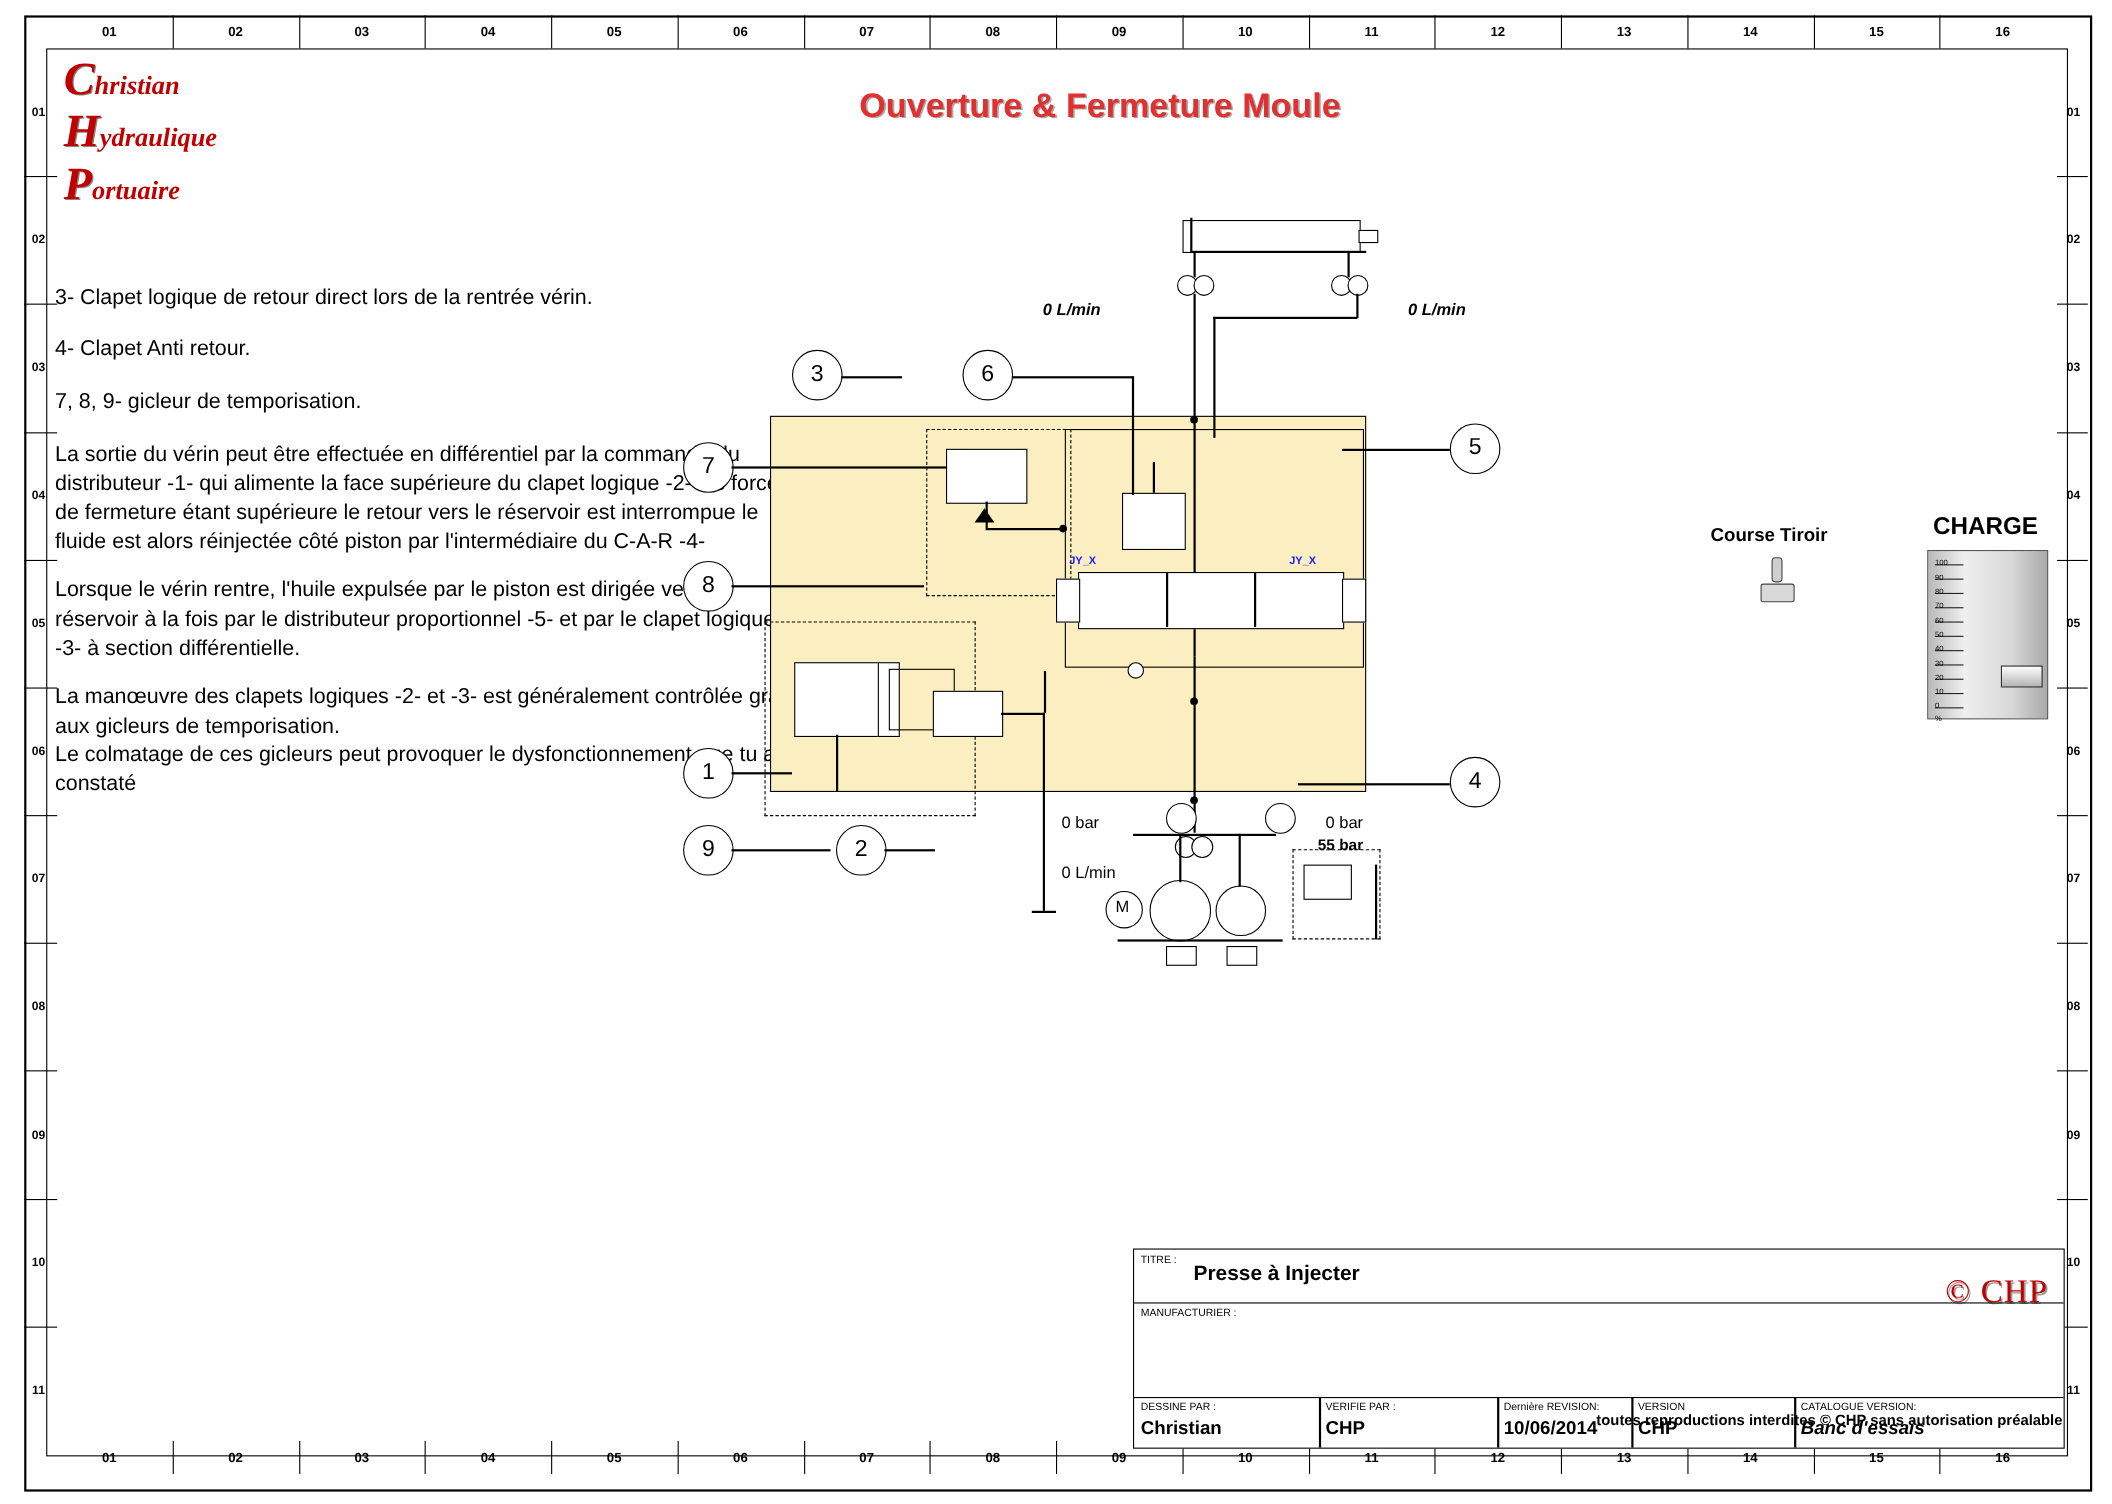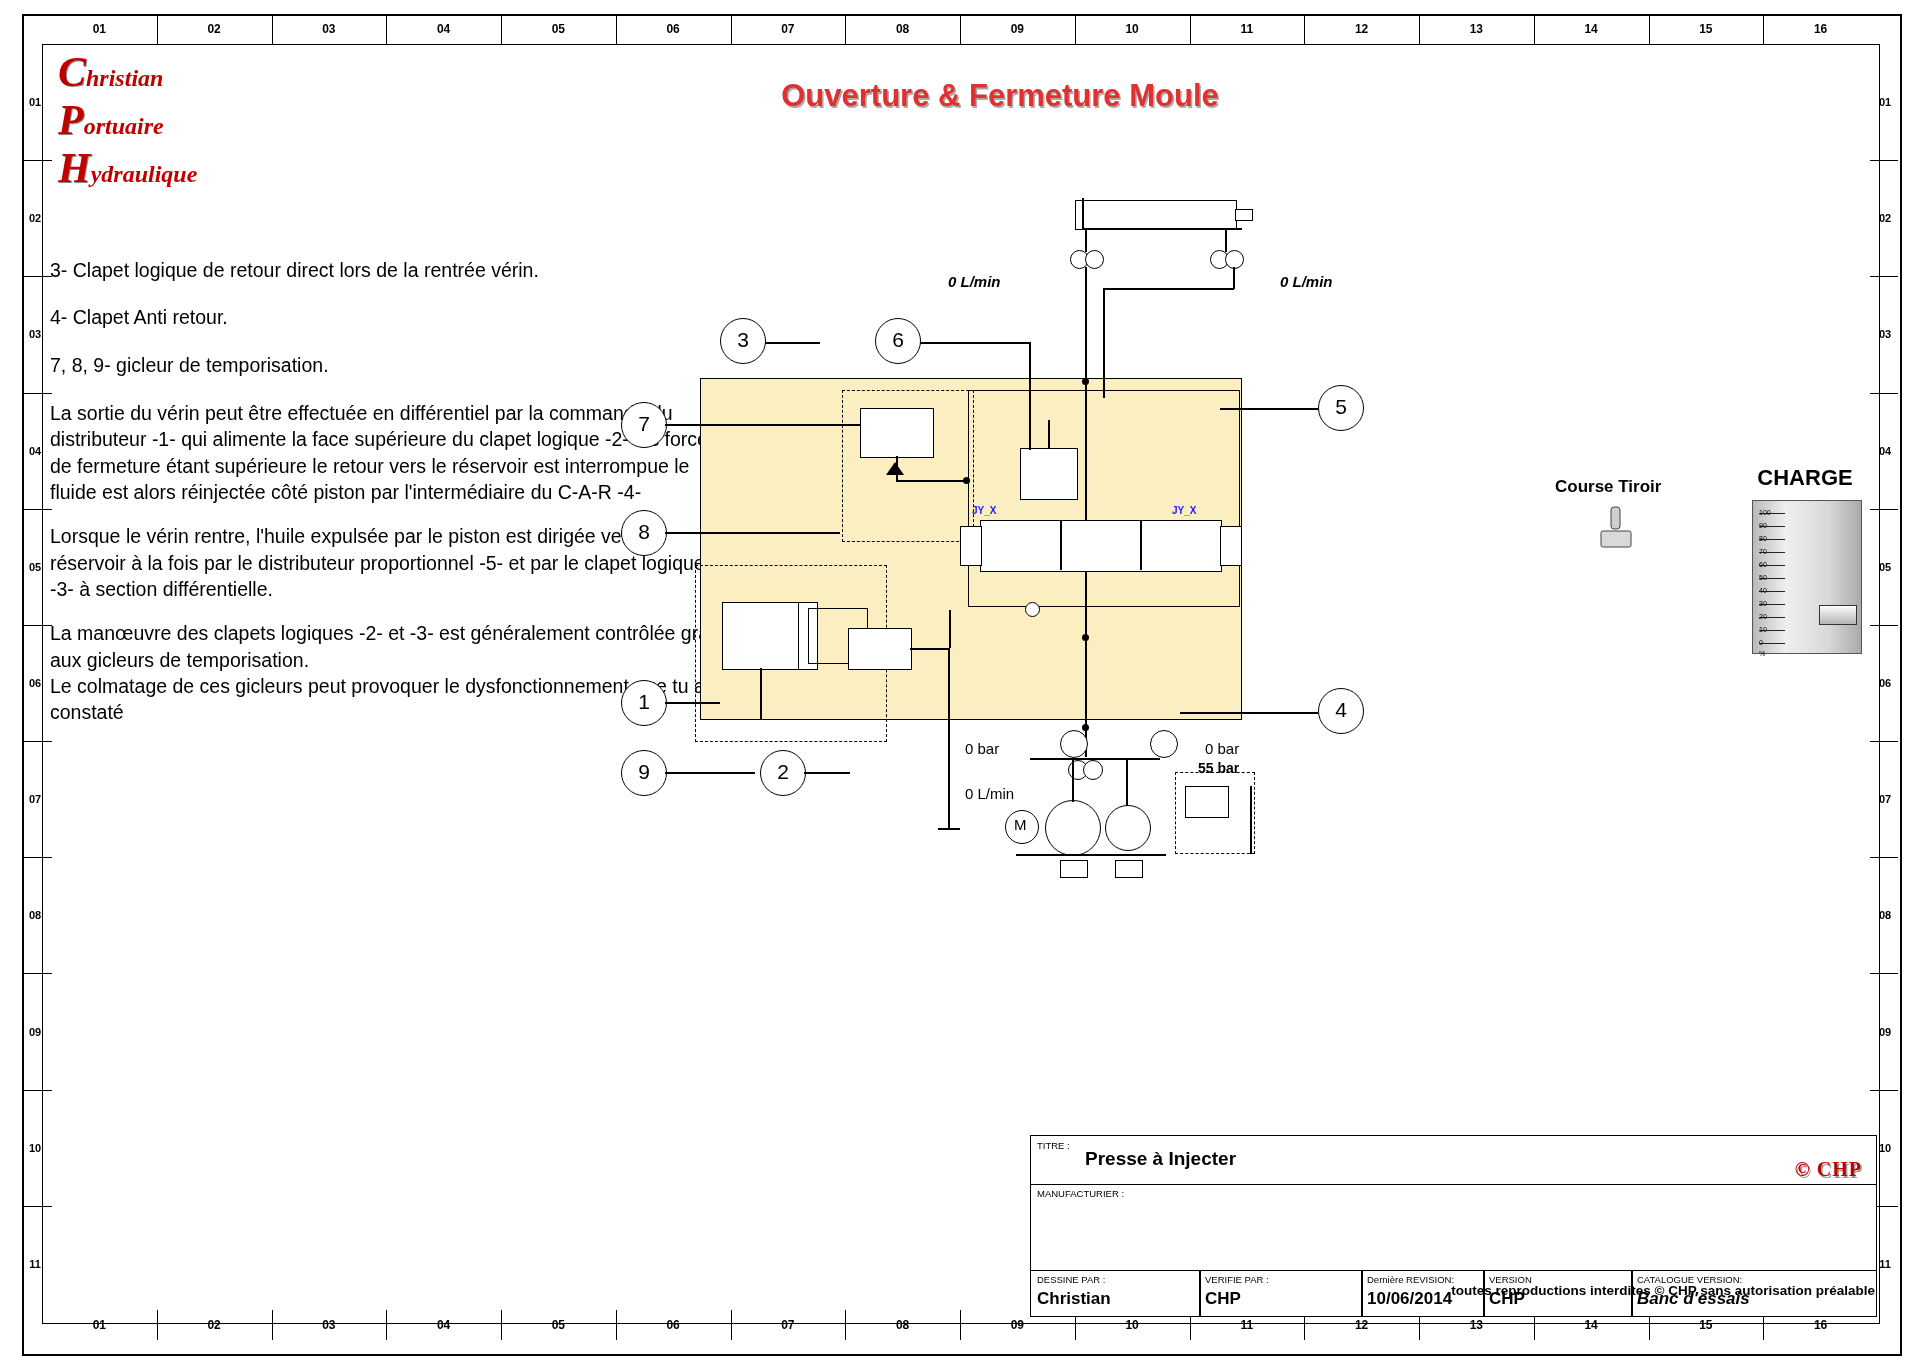--- a/index.html
+++ b/index.html
@@ -64,21 +64,21 @@
   #courseTiroir{position:absolute;left:1555px;top:477px;font-size:17px;font-weight:bold;}
   #tiroirIcon{position:absolute;left:1598px;top:505px;width:36px;height:48px;}
 
   
   #tblock{position:absolute;left:1030px;top:1135px;width:845px;height:180px;border:1.5px solid #000;background:#fff;}
   .tbrow{position:absolute;left:0;width:100%;border-top:1.5px solid #000;}
   .tbcell{position:absolute;box-sizing:border-box;}
   .tbsmall{font-size:9.5px;color:#000;}
   .tbbig{font-size:17px;font-weight:bold;color:#000;}
   .vsep{position:absolute;width:1.5px;background:#000;}
-  #chp{position:absolute;right:14px;top:22px;font-family:"Liberation Serif",serif;font-size:20px;font-weight:bold;
+  #chp{position:absolute;right:14px;top:22px;font-family:"Liberation Serif",serif;font-size:30px;font-weight:normal;
       color:#c00000;text-shadow:1.5px 1.5px 0 #999;letter-spacing:1px;}
   #footnote{position:absolute;left:1030px;top:1283px;width:845px;text-align:right;font-size:13.5px;font-weight:bold;}
 </style>
 </head>
 <body>
 
 <div id="frame"></div>
 <div id="inner"></div>
 
 <div id="rulers">
@@ -186,24 +186,24 @@
     <div class="ruler vr" style="top: 1256.91px; height: 14px; line-height: 14px;">11</div>
     <div class="tickh" style="top: 1205.82px;"></div>
     <div class="tickh2" style="top: 1205.82px;"></div>
   </div>
 
 <div id="logo">
   <div class="logoline">
     <span class="big">C</span><span class="rest">hristian</span>
   </div>
   <div class="logoline">
+    <span class="big">H</span><span class="rest">ydraulique</span>
+  </div>
+  <div class="logoline">
     <span class="big">P</span><span class="rest">ortuaire</span>
-  </div>
-  <div class="logoline">
-    <span class="big">H</span><span class="rest">ydraulique</span>
   </div>
 </div>
 
 <div id="maintitle">Ouverture &amp; Fermeture Moule</div>
 
 <div id="legend">
   <div class="item">3- Clapet logique de retour direct lors de la rentrée vérin.</div>
   <div class="item">4- Clapet Anti retour.</div>
   <div class="item">7, 8, 9- gicleur de temporisation.</div>
   <div class="para">La sortie du vérin peut être effectuée en différentiel par la commande du distributeur -1- qui alimente la face supérieure du clapet logique -2- les forces de fermeture étant supérieure le retour vers le réservoir est interrompue le fluide est alors réinjectée côté piston par l'intermédiaire du C-A-R -4-</div>

